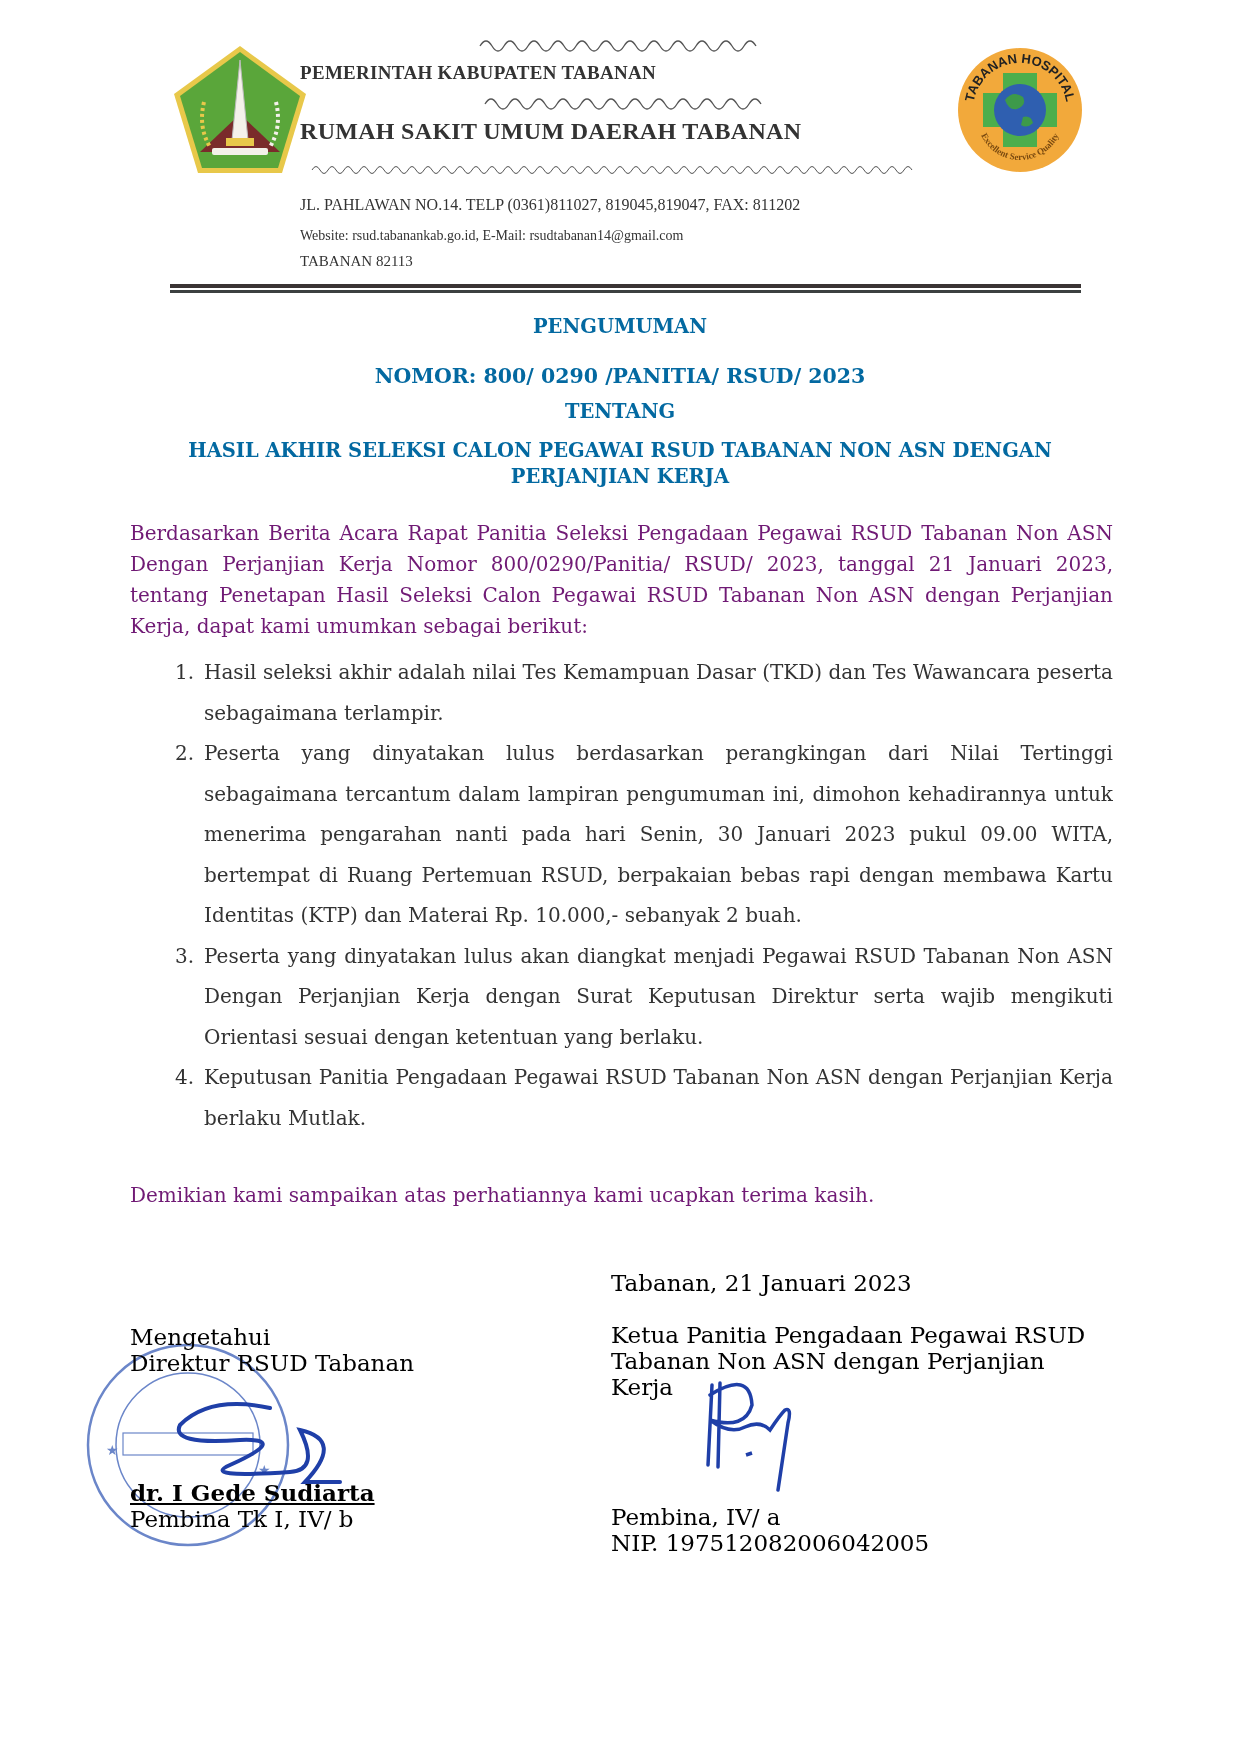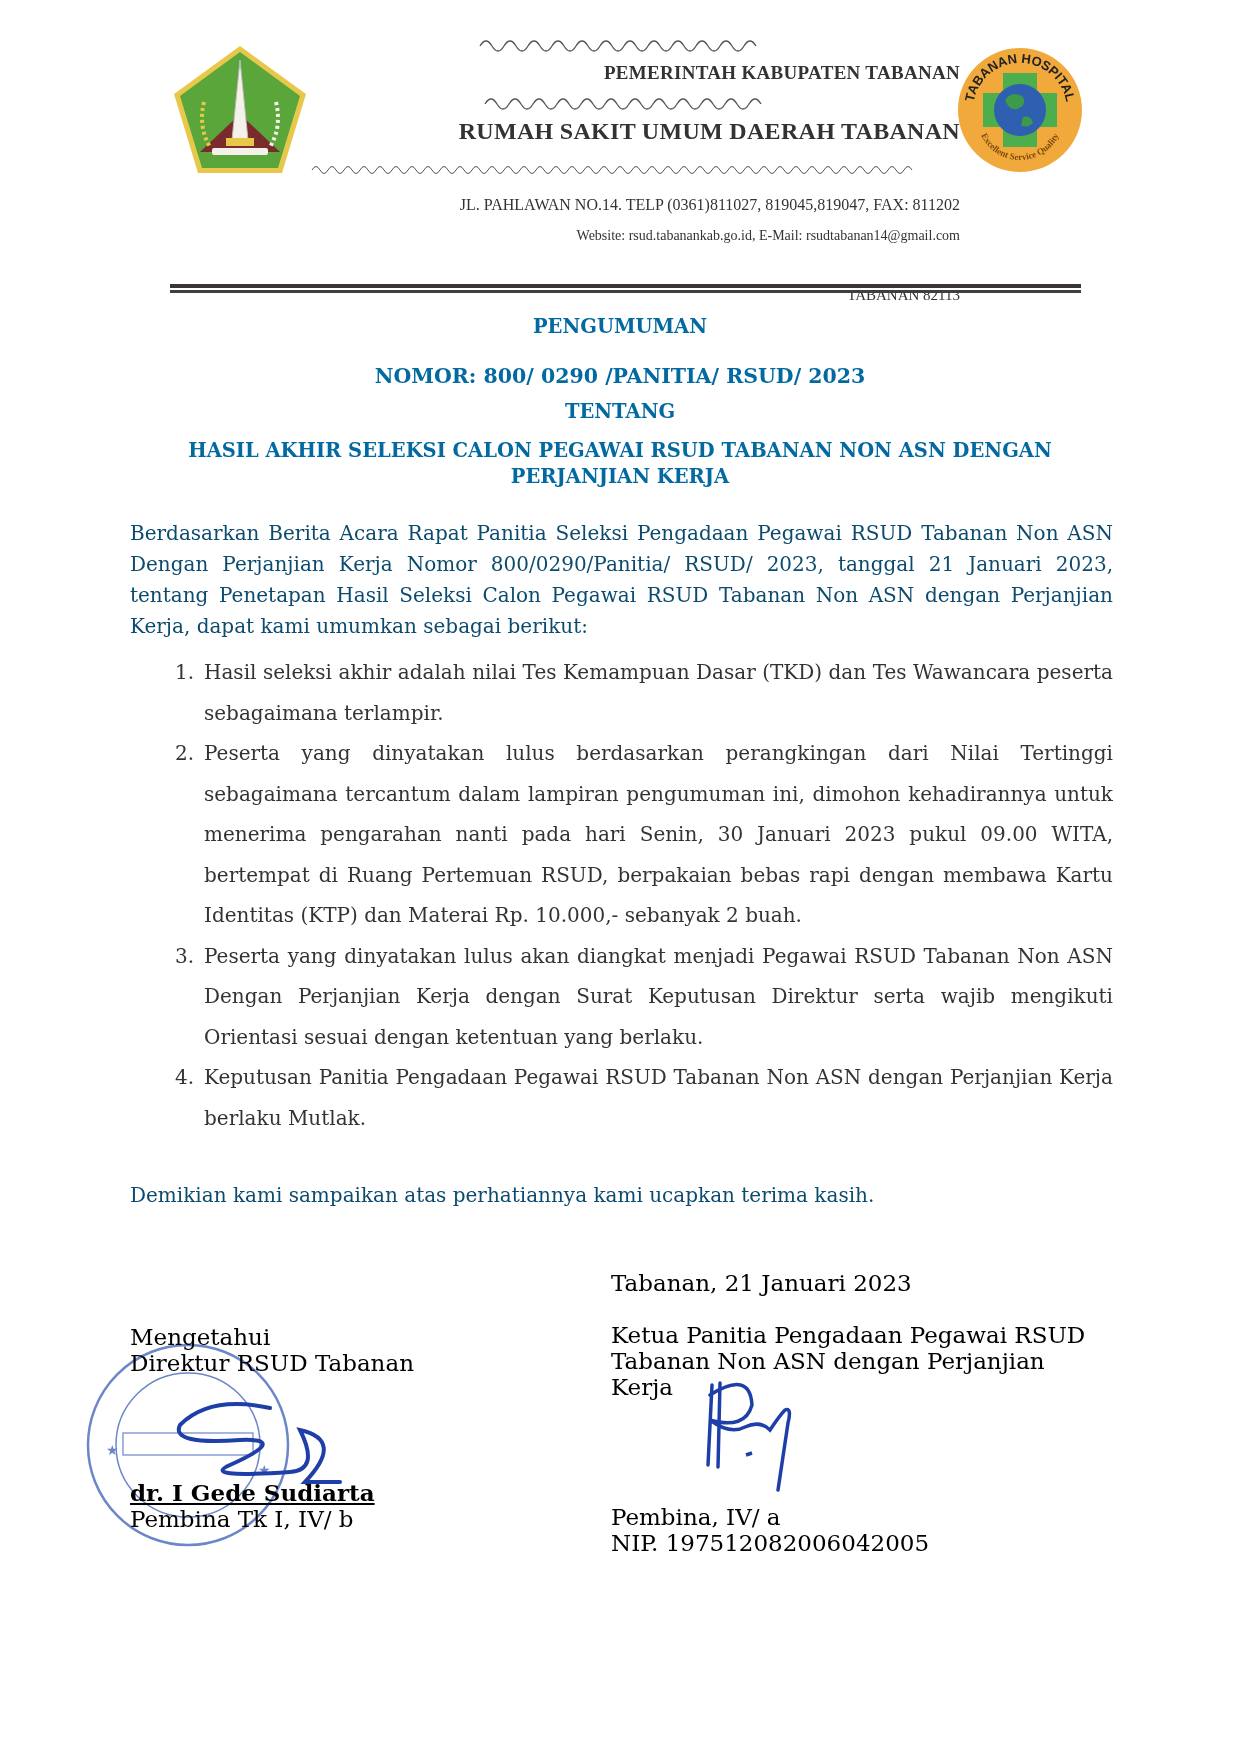--- a/index.html
+++ b/index.html
@@ -3,38 +3,38 @@
 <meta charset="utf-8">
 <style>
   html, body { margin:0; padding:0; background:#fff; }
   body { width:1240px; height:1753px; position:relative; overflow:hidden;
          font-family:"DejaVu Serif", serif; color:#2a2a2a; }
   .abs { position:absolute; }
 
   
   .logo-left { left:170px; top:42px; width:140px; height:135px; }
   .logo-right { left:955px; top:45px; width:130px; height:130px; }
-  .kop { left:300px; width:660px; text-align:right; font-family:"Liberation Serif", serif; color:#333; }
+  .kop { left:300px; width:660px; text-align:left; font-family:"Liberation Serif", serif; color:#333; }
   .kop-gov { top:62px; font-size:19px; font-weight:bold; letter-spacing:0.3px; }
   .kop-hosp { top:118px; font-size:24px; font-weight:bold; letter-spacing:0.3px; }
   .kop-addr { top:196px; font-size:16px; }
   .kop-web  { top:228px; font-size:14px; }
-  .kop-city { top:253px; font-size:15px;margin-top:34px; }
+  .kop-city { top:253px; font-size:15px; }
   .rule1 { left:170px; top:284px; width:911px; height:4px; background:#3a3434; }
   .rule2 { left:170px; top:290px; width:911px; height:3px; background:#3c4040; }
 
   
   .h { left:120px; width:1000px; text-align:center; font-weight:bold; font-size:19.5px; color:#0369a1; }
   .h-peng { top:315px; }
   .h-nomor { top:364px; font-size:20.5px; }
   .h-tentang { top:400px; }
   .h-title { top:438px; line-height:26px; }
 
   
-  .body { left:130px; width:983px; font-size:20px; line-height:31px; text-align:justify; color:#0c4a6e; }
+  .body { left:130px; width:983px; font-size:20px; line-height:31px; text-align:justify; color:#701a75; }
   .intro { top:518px; }
   .list { left:130px; width:983px; top:652px; font-size:20px; line-height:40.5px; color:#333; }
   .li { display:flex; }
   .li-num { width:74px; text-align:right; padding-right:10px; box-sizing:border-box; flex:none; }
   .li-text { flex:1; text-align:justify; }
   .closing { top:1180px; }
 
   
   .sig { font-size:23px; line-height:26px; color:#000000; }
   .sig-left { left:130px; top:1324px; width:420px; }

